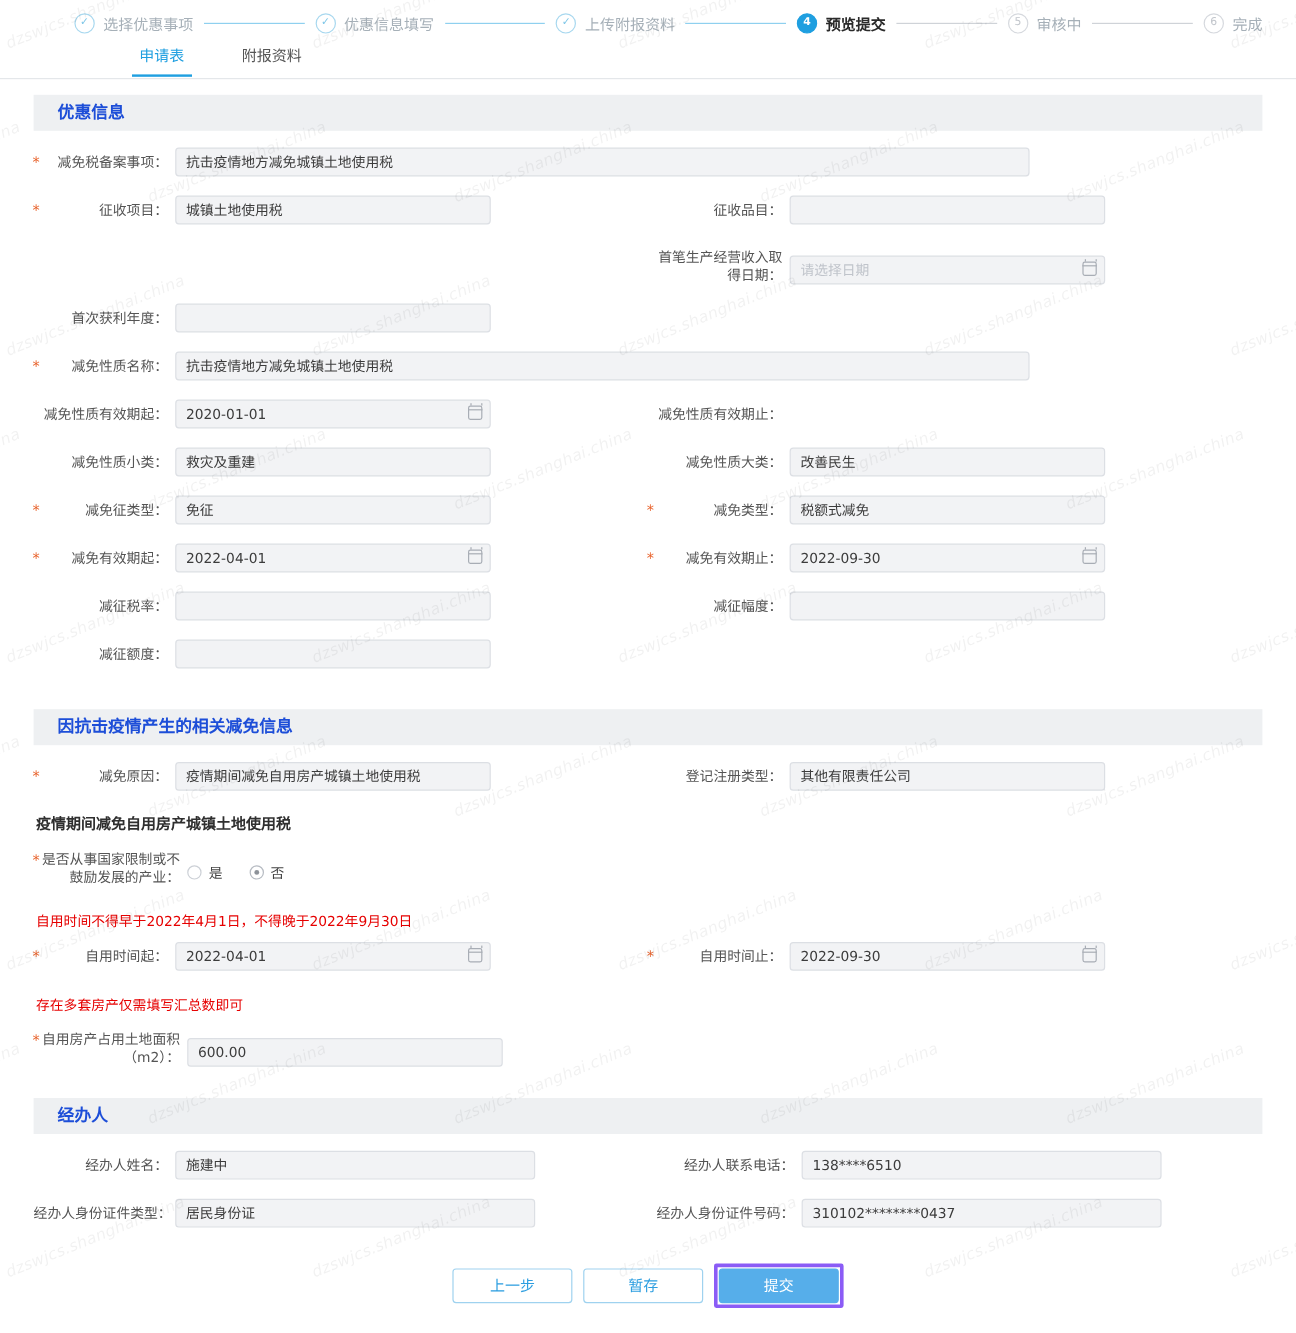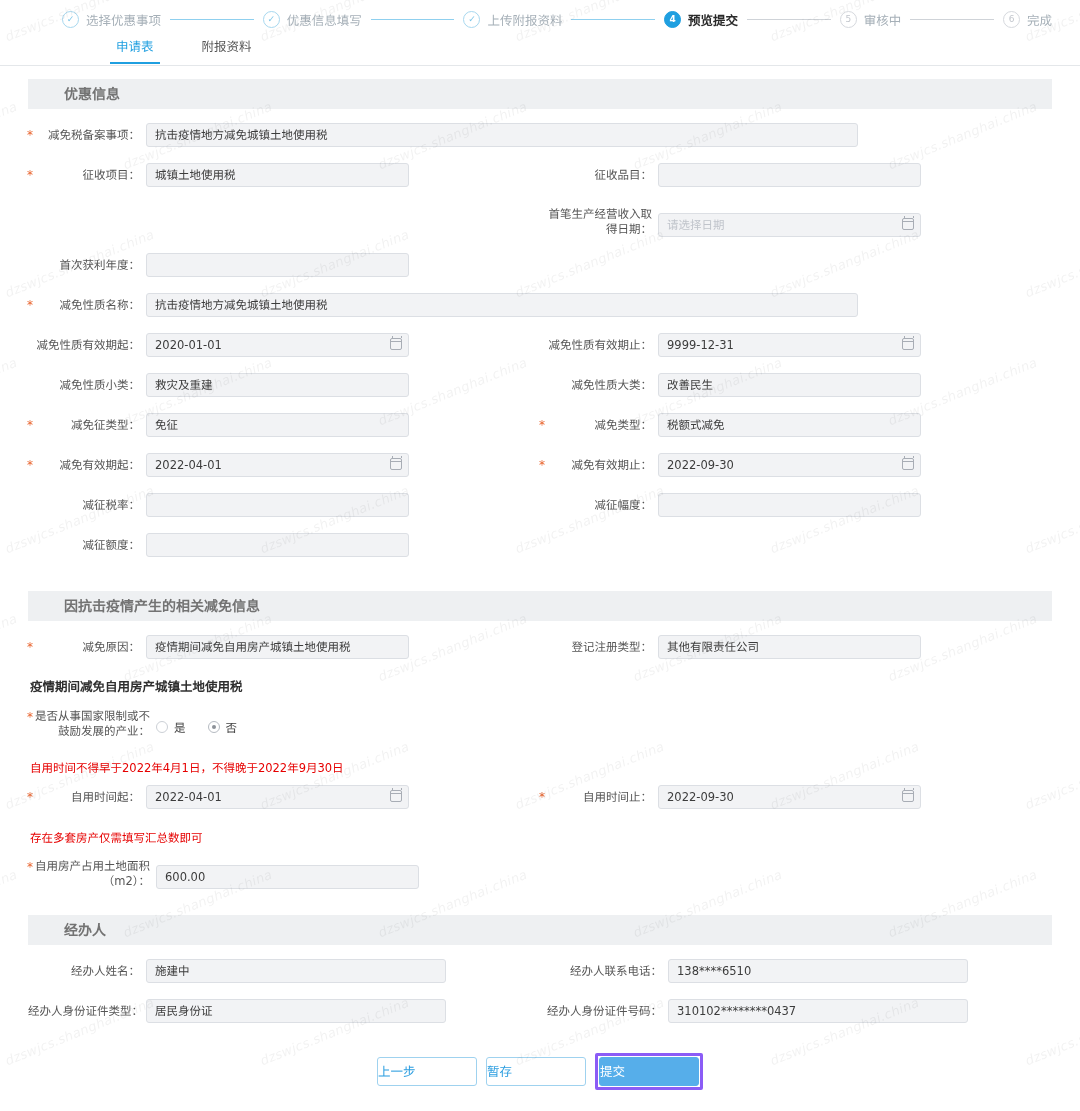--- a/index.html
+++ b/index.html
@@ -77,22 +77,22 @@
     margin-right: 36px; cursor: pointer; white-space: nowrap;
   }
   .tab.active { color: #1f9fe0; border-bottom: 2px solid #1f9fe0; }
 
   
   .form-wrap { padding: 13px 28px 0 28px; }
 
   .section-head {
     background: #eef0f2;
     height: 30px; line-height: 30px;
-    padding-left: 36px;
-    font-size: 14px; font-weight: bold; color: #737373;
+    padding-left: 20px;
+    font-size: 14px; font-weight: bold; color: #1d4ed8;
     margin-bottom: 6px;
   }
 
   .row { display: flex; width: 100%; }
   .col { width: 50%; display: flex; align-items: flex-end; padding: 8px 0; }
   .col.full { width: 100%; }
 
   .lbl {
     width: 118px; flex: 0 0 118px;
     text-align: right; font-size: 11.5px; color: #555;
@@ -161,21 +161,21 @@
     padding: 12px 0 2px 2px;
   }
 
   
   .footer {
     display: flex; justify-content: center; align-items: center;
     gap: 9px; padding-top: 22px;
   }
   .btn {
     width: 100px; height: 29px; line-height: 27px;
-    font-size: 12.5px;
+    text-align: center; font-size: 12.5px;
     border-radius: 3px; cursor: pointer;
   }
   .btn.ghost { background: #fff; border: 1px solid #9fd2ef; color: #2d9ee0; }
   .btn.primary { background: #56aeea; border: 1px solid #56aeea; color: #fff; }
   .btn-highlight {
     border: 3px solid #8b5cf6; padding: 1px; border-radius: 2px;
     display: inline-block;
   }
 </style>
 </head>
@@ -277,24 +277,20 @@
     <div class="row">
       <div class="col">
         <div class="lbl">减免性质有效期起：</div>
         <div class="fld w-med">
           <span>2020-01-01</span>
           <span class="cal-icon"></span>
         </div>
       </div>
       <div class="col">
         <div class="lbl">减免性质有效期止：</div>
-        <div class="fld w-med">
-          <span>9999-12-31</span>
-          <span class="cal-icon"></span>
-        </div>
       </div>
     </div>
 
     <div class="row">
       <div class="col">
         <div class="lbl">减免性质小类：</div>
         <div class="fld w-med">救灾及重建</div>
       </div>
       <div class="col">
         <div class="lbl">减免性质大类：</div>

